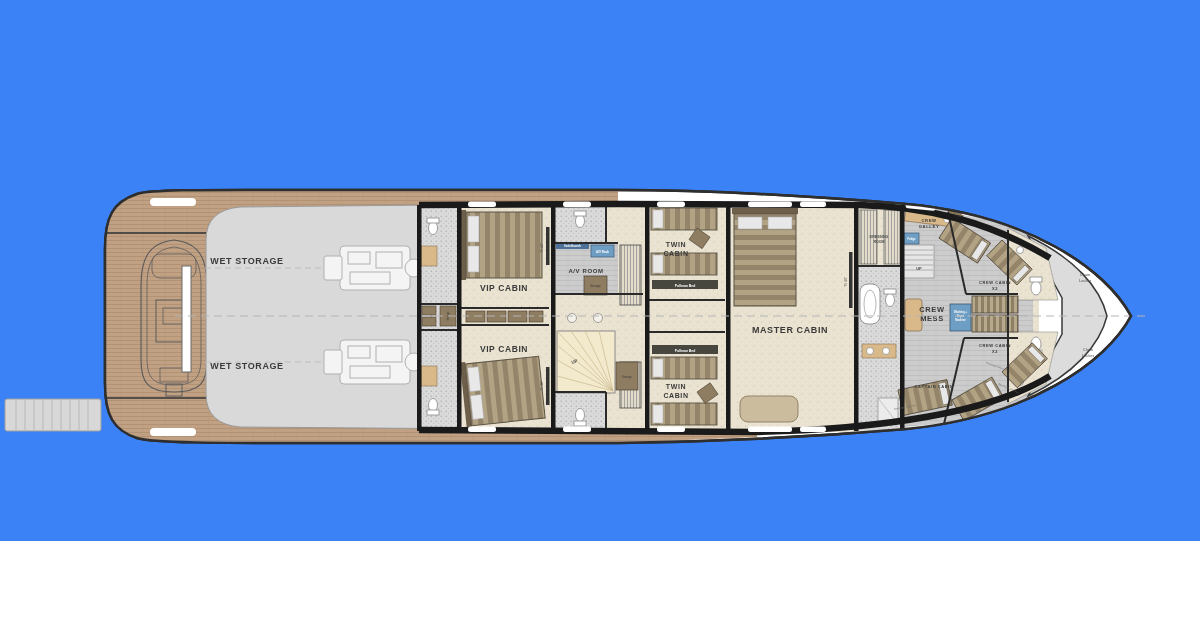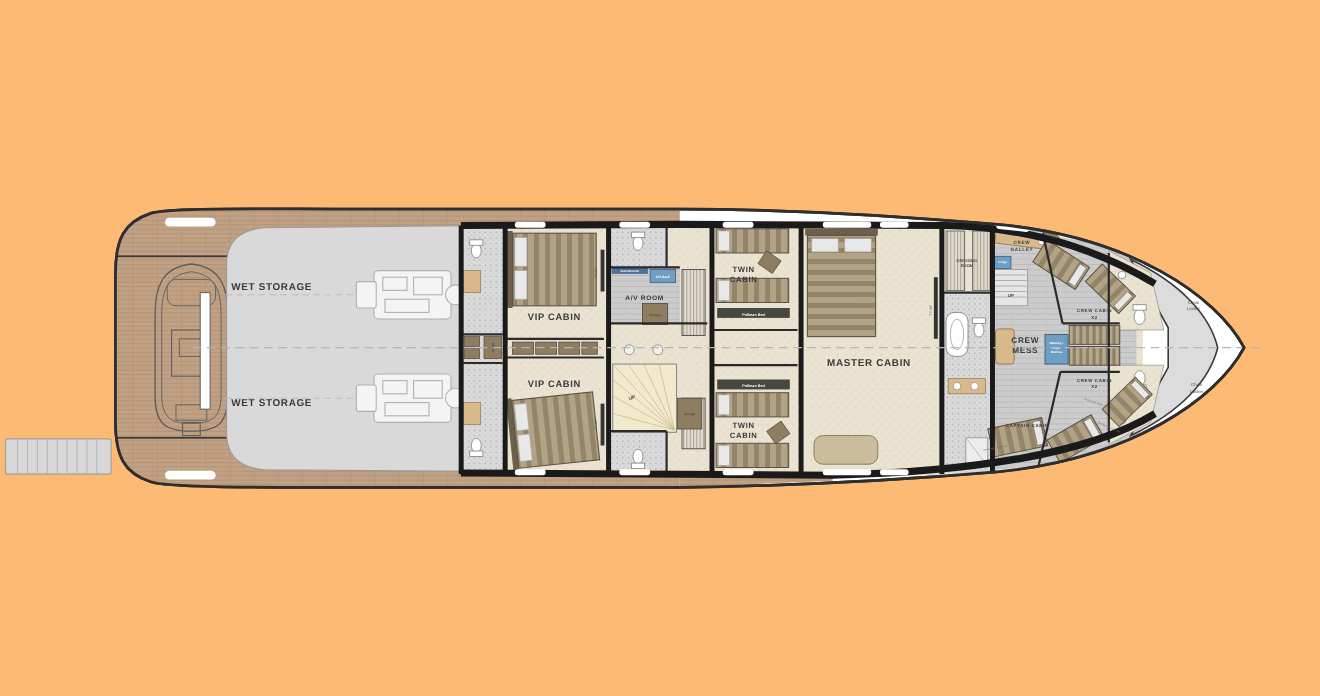--- a/index.html
+++ b/index.html
@@ -1,16 +1,16 @@
 <!DOCTYPE html>
 <html><head>
 <meta charset="utf-8">
 <style>
   html,body{margin:0;padding:0;background:#ffffff;}
-  .stage{width:1200px;height:633px;position:relative;background:#fdba74;overflow:hidden;text-align:center;}
+  .stage{width:1200px;height:541px;position:relative;background:#3b82f6;overflow:hidden;text-align:center;}
   svg{display:block;}
   text{font-family:"Liberation Sans", sans-serif;fill:#3d3d3d;}
   .room-label{font-weight:bold;fill:#3a3a3a;letter-spacing:.6px;}
   .mid{text-anchor:middle;}
   .white-label{fill:#ffffff;font-weight:bold;}
   .tiny-label{fill:#4c4c4c;}
   .dim-label{fill:#6e6e6e;}
 </style>
 </head>
 <body>

